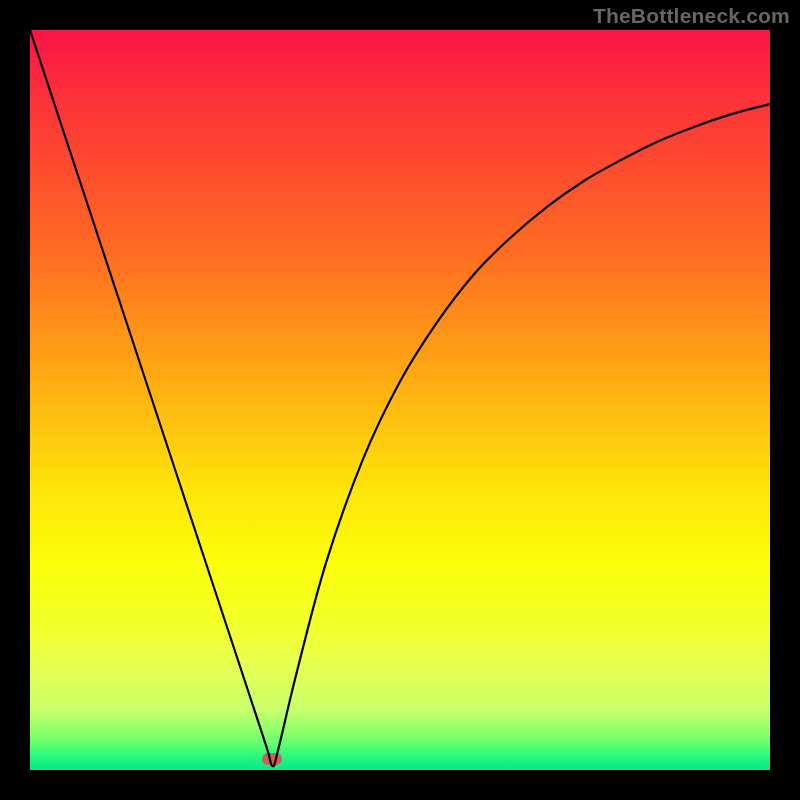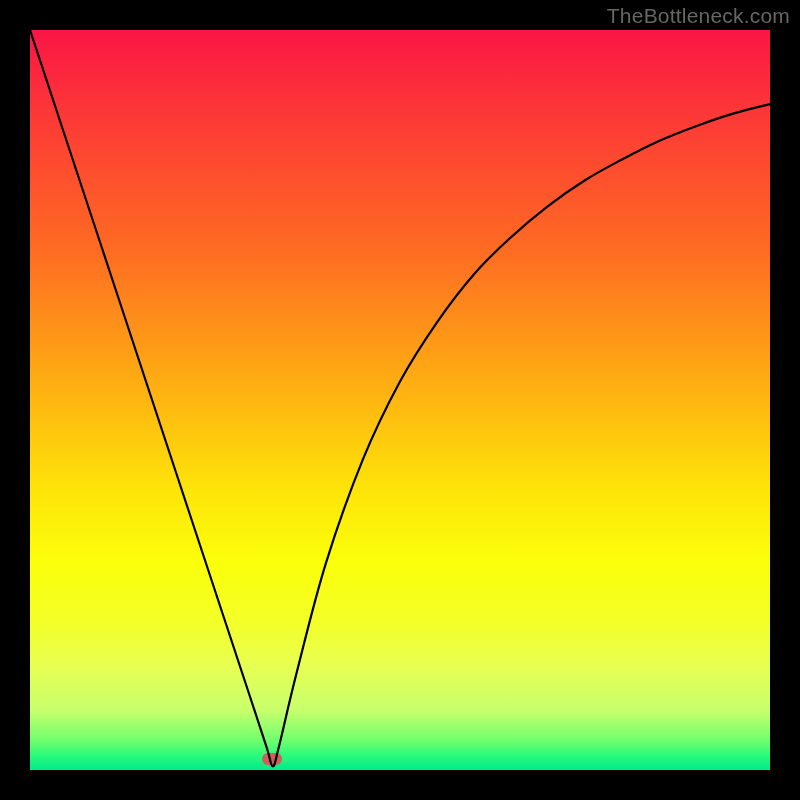--- a/index.html
+++ b/index.html
@@ -10,21 +10,21 @@
     position: relative;
     font-family: Arial, Helvetica, sans-serif;
     overflow: hidden;
   }
   .watermark {
     position: absolute;
     top: 4px;
     right: 10px;
     color: #666664;
     font-size: 21px;
-    font-weight: 400;
+    font-weight: 700;
     z-index: 10;
     letter-spacing: 0.2px;
   }
   .plot-area {
     position: absolute;
     left: 30px;
     top: 30px;
     width: 740px;
     height: 740px;
   }

